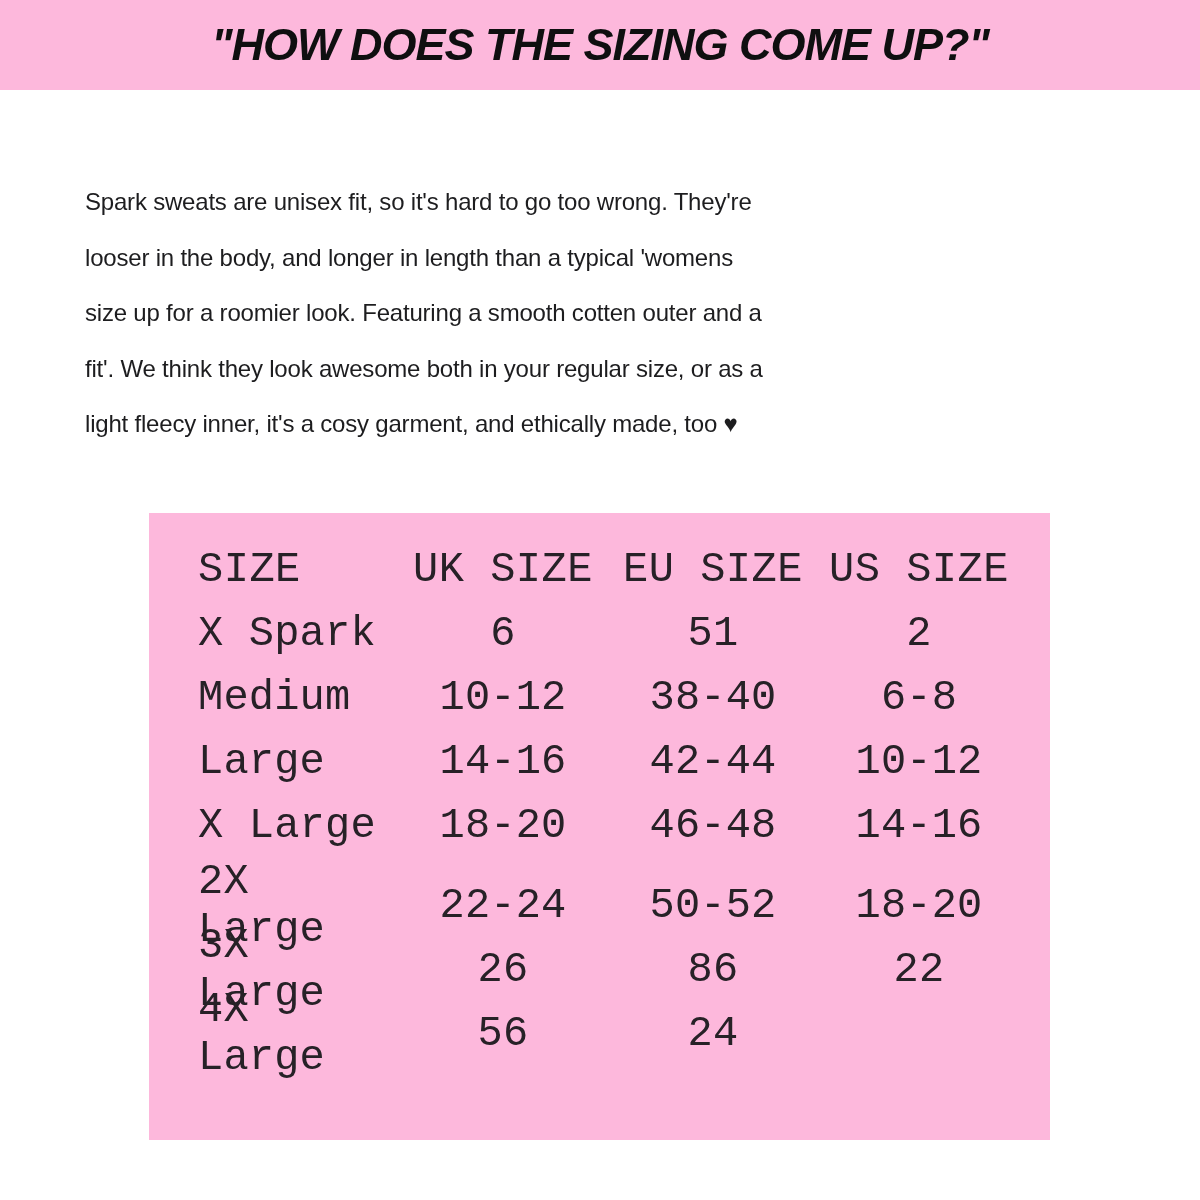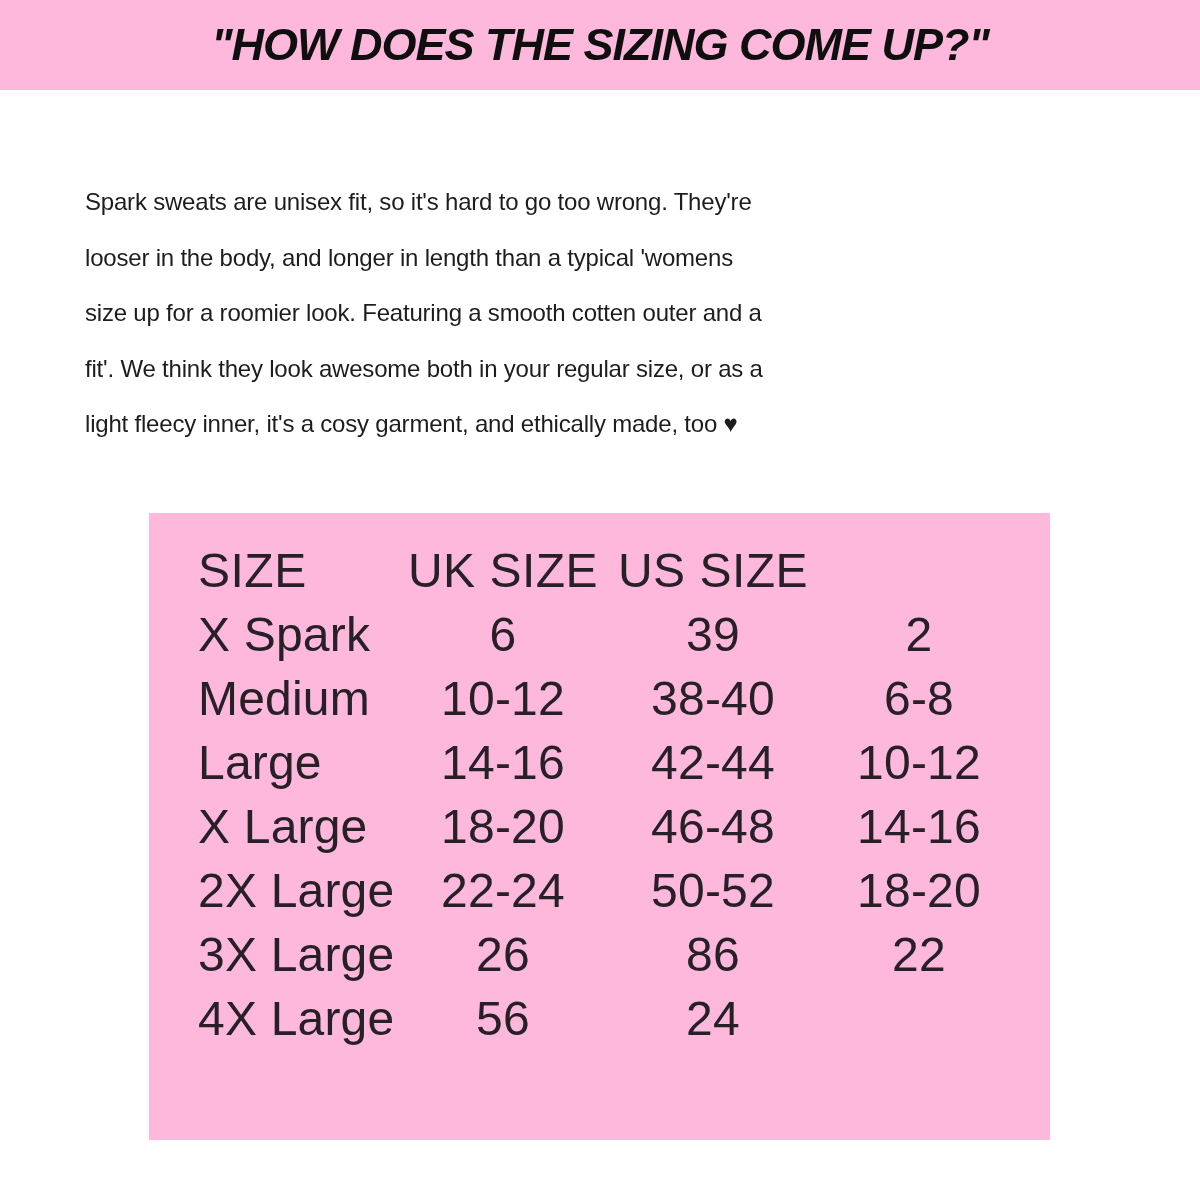--- a/index.html
+++ b/index.html
@@ -53,22 +53,23 @@
     width: 901px; height: 627px;
     background: var(--pink, #fdb8dc);
     padding: 25px 30px 0 49px;
   }
   .trow {
     display: grid;
     grid-template-columns: 200px 210px 210px 202px;
     align-items: center;
     height: 64px;
     color: #272127;
-    font-size: 48px;
+    font-size: 42px;
     letter-spacing: 0.2px;
+    font-family: Liberation Mono, monospace;
   }
   .trow > div { text-align: center; }
   .trow > div:first-child { text-align: left; }
   .trow.head > div { letter-spacing: 0.5px; }
 </style>
 </head>
 <body>
 
 <div class="page">
 
@@ -81,26 +82,27 @@
     <div class="line">looser in the body, and longer in length than a typical 'womens</div>
     <div class="line">size up for a roomier look. Featuring a smooth cotten outer and a</div>
     <div class="line">fit'. We think they look awesome both in your regular size, or as a</div>
     <div class="line">light fleecy inner, it's a cosy garment, and ethically made, too ♥</div>
   </div>
 
   <div class="size-table">
     <div class="trow head">
       <div>SIZE</div>
       <div>UK SIZE</div>
+      <div>EU SIZE</div>
       <div>US SIZE</div>
     </div>
     <div class="trow">
       <div>X Spark</div>
       <div>6</div>
-      <div>39</div>
+      <div>51</div>
       <div>2</div>
     </div>
     <div class="trow">
       <div>Medium</div>
       <div>10-12</div>
       <div>38-40</div>
       <div>6-8</div>
     </div>
     <div class="trow">
       <div>Large</div>

